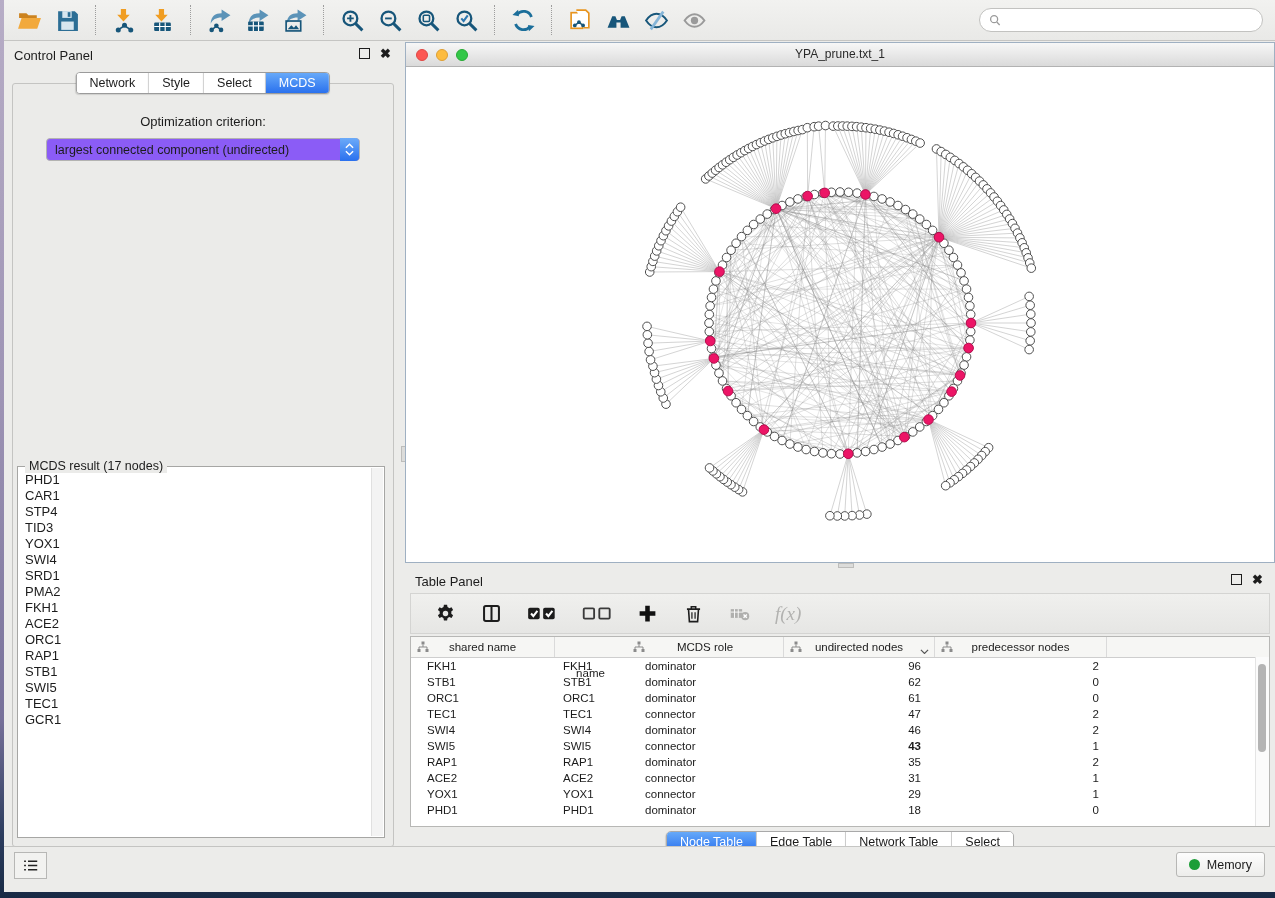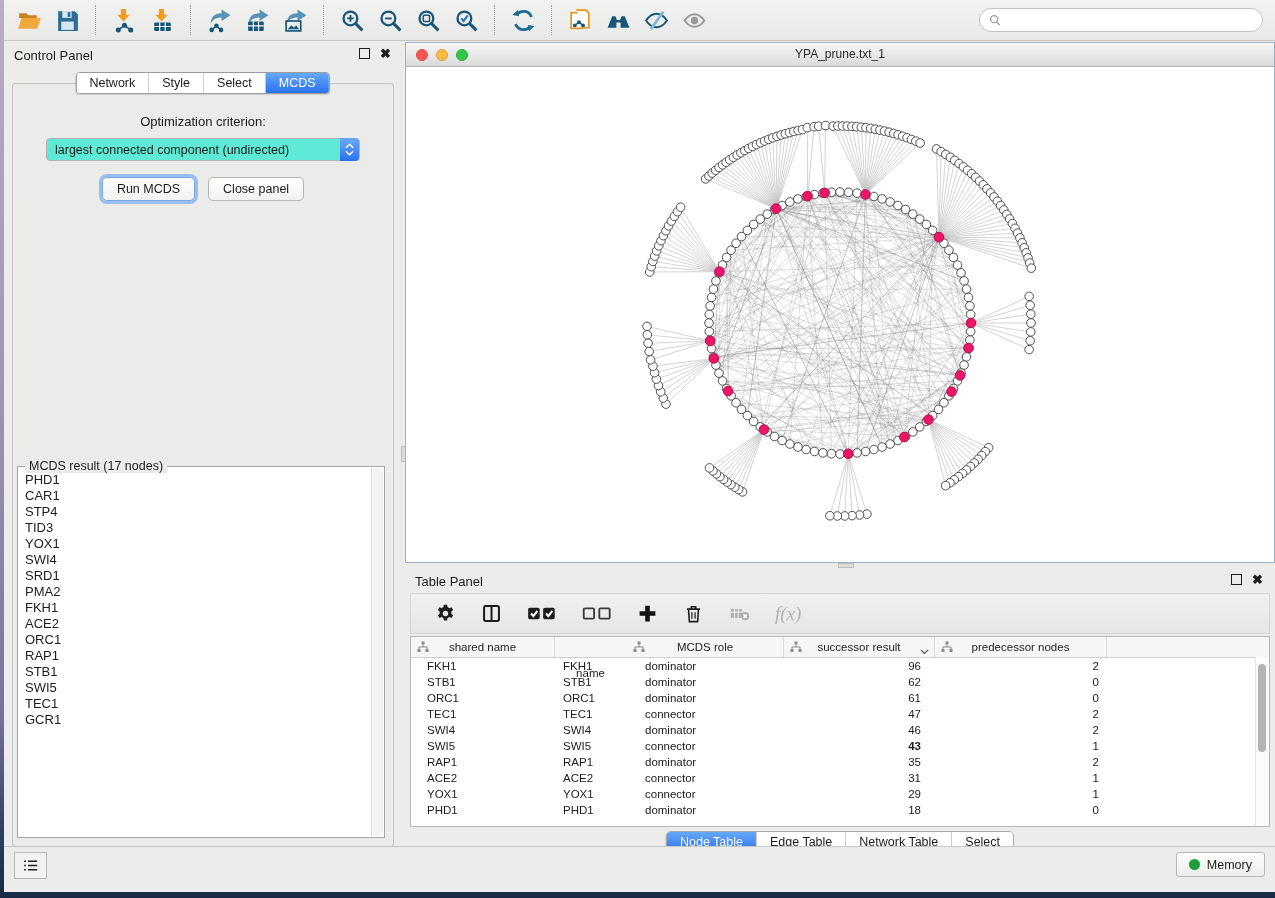--- a/index.html
+++ b/index.html
@@ -28,21 +28,21 @@
   .float-box{width:9px;height:9px;border:1.5px solid #1c1c1c;display:inline-block;}
   .close-x{font-size:13px;font-weight:bold;line-height:11px;}
   .cp-tabs{position:absolute;top:30px;left:50%;transform:translateX(-50%);display:flex;z-index:3;
     border:1px solid #9b9b9b;border-radius:4px;background:#fff;overflow:hidden;box-shadow:0 1px 1px rgba(0,0,0,.12);}
   .seg-tab{padding:3px 13px;font-size:12.5px;border-right:1px solid #c9c9c9;background:#fff;}
   .seg-tab:last-child{border-right:none;}
   .seg-tab.selected{background:linear-gradient(#66a9f9,#2a71ee);color:#fff;}
   .cp-content{position:absolute;left:8px;right:7px;top:41px;bottom:9px;background:#ebebe9;
     border:1px solid #c4c4c2;border-radius:3px;z-index:1;}
   .opt-label{margin-top:30px;text-align:center;font-size:13px;}
-  .combo{margin:9px auto 16px;width:314px;height:23px;background:#5eead4;border:1px solid #b3b3b1;border-radius:4px;
+  .combo{margin:9px auto 16px;width:314px;height:23px;background:#8b5cf6;border:1px solid #b3b3b1;border-radius:4px;
     display:flex;align-items:center;box-sizing:border-box;position:relative;}
   .combo-value{flex:1;font-size:12.5px;padding-left:8px;white-space:nowrap;overflow:hidden;}
   .combo-step{position:absolute;right:0;top:-1px;bottom:-1px;width:19px;border-radius:0 4px 4px 0;
     background:linear-gradient(#6cabf9,#2a70ee);display:flex;flex-direction:column;align-items:center;justify-content:center;gap:1px;}
   .combo-step svg{width:9px;height:6px;}
   .btn-row{margin-top:13px;display:flex;justify-content:center;gap:13px;}
   .push-btn{height:22px;padding:0 14px;font-size:12.5px;background:linear-gradient(#ffffff,#f2f2f0);
     border:1px solid #b5b5b3;border-radius:5px;display:flex;align-items:center;}
   .push-btn.focused{box-shadow:0 0 0 3px rgba(110,165,245,.65);border-color:#7aa6e8;}
   .mcds-group{position:absolute;left:4px;right:8px;top:382px;bottom:8px;border:1px solid #a6a6a4;background:#fff;}
@@ -287,24 +287,20 @@
         <div class="combo">
           <span class="combo-value">largest connected component (undirected)</span>
           <span class="combo-step">
             <svg viewBox="0 0 10 6">
                 <path d="M1 5l4-4 4 4" stroke="#fff" stroke-width="1.6" fill="none"></path>
               </svg>
             <svg viewBox="0 0 10 6">
                 <path d="M1 1l4 4 4-4" stroke="#fff" stroke-width="1.6" fill="none"></path>
               </svg>
           </span>
-        </div>
-        <div class="btn-row">
-          <div class="push-btn focused">Run MCDS</div>
-          <div class="push-btn">Close panel</div>
         </div>
         <div class="mcds-group">
           <div class="mcds-legend">MCDS result (17 nodes)</div>
           <div class="mcds-list" id="mcds-list">
               <div>PHD1</div>
               <div>CAR1</div>
               <div>STP4</div>
               <div>TID3</div>
               <div>YOX1</div>
               <div>SWI4</div>
@@ -1085,21 +1081,21 @@
                 </svg></span>
               <span>MCDS role</span>
             </div>
             <div class="th" style="width: 151px;">
               <span class="tree"><svg viewBox="0 0 12 12">
                   <rect x="4.5" y="0.5" width="3" height="3" fill="#8b8b8b"></rect>
                   <rect x="0.5" y="8" width="3" height="3" fill="#8b8b8b"></rect>
                   <rect x="8.5" y="8" width="3" height="3" fill="#8b8b8b"></rect>
                   <path d="M6 3.5V6M2 8V6h8v2" stroke="#8b8b8b" fill="none"></path>
                 </svg></span>
-              <span>successor result</span>
+              <span>undirected nodes</span>
               <span class="sort"><svg viewBox="0 0 10 6">
                   <path d="M1 1l4 4 4-4" stroke="#555" stroke-width="1.3" fill="none"></path>
                 </svg></span>
             </div>
             <div class="th" style="width: 172px;">
               <span class="tree"><svg viewBox="0 0 12 12">
                   <rect x="4.5" y="0.5" width="3" height="3" fill="#8b8b8b"></rect>
                   <rect x="0.5" y="8" width="3" height="3" fill="#8b8b8b"></rect>
                   <rect x="8.5" y="8" width="3" height="3" fill="#8b8b8b"></rect>
                   <path d="M6 3.5V6M2 8V6h8v2" stroke="#8b8b8b" fill="none"></path>

